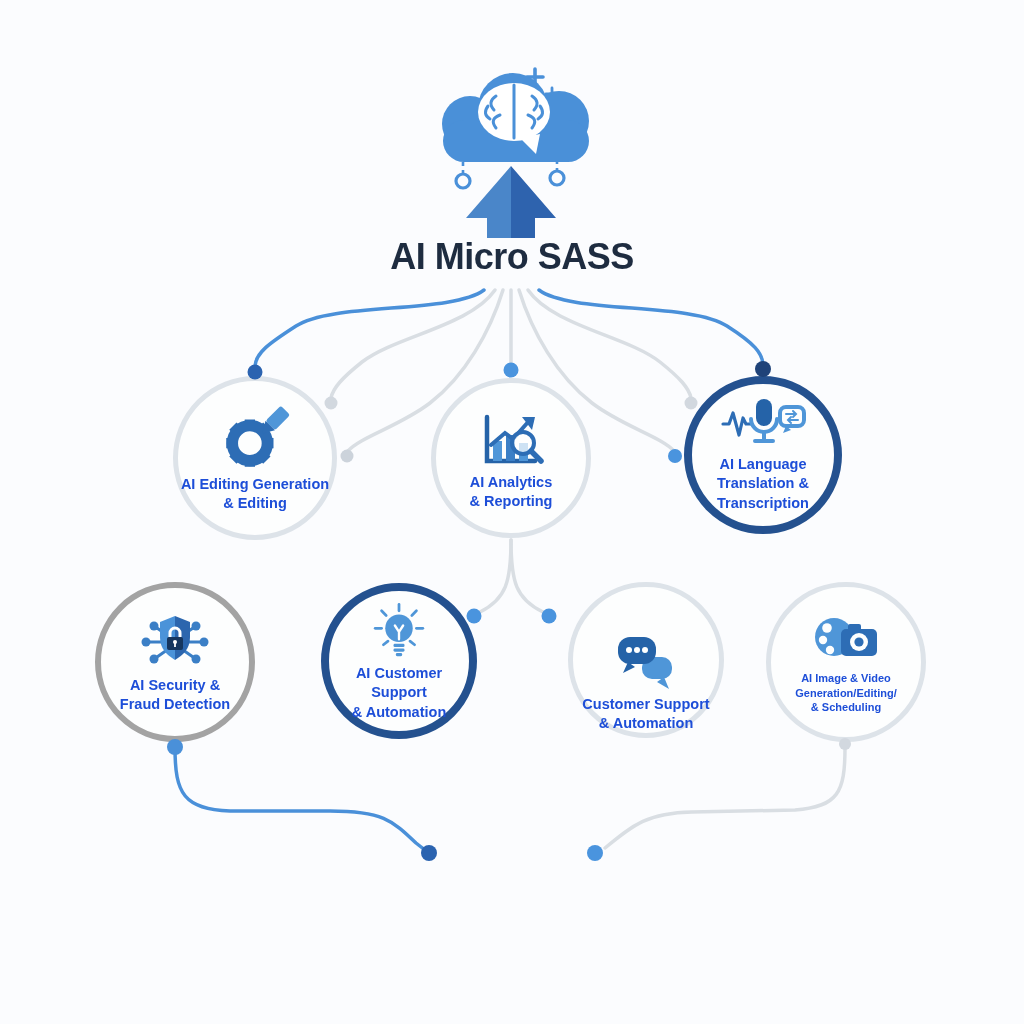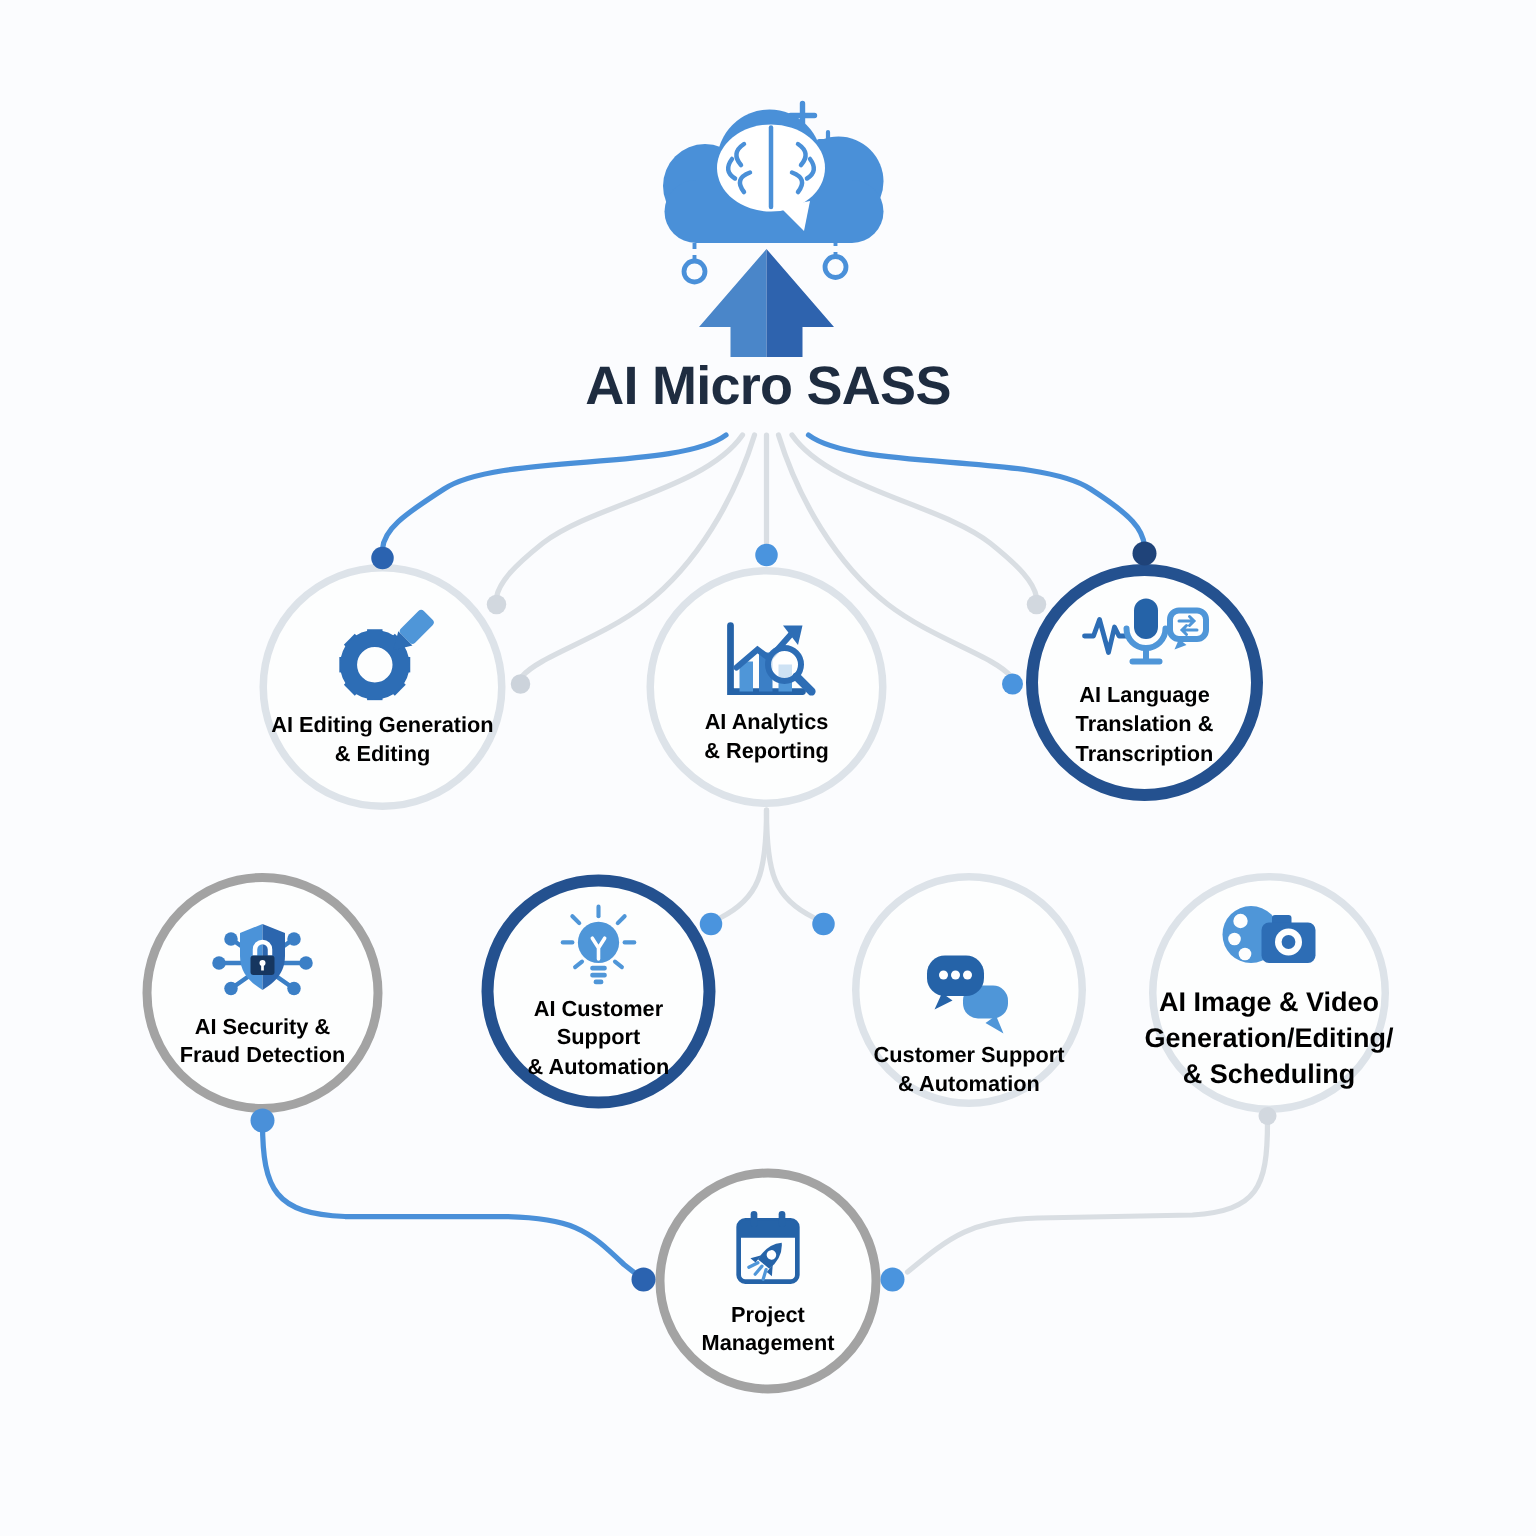--- a/index.html
+++ b/index.html
@@ -16,35 +16,35 @@
   .title{
     position:absolute;left:0;top:236px;width:1024px;text-align:center;
     font-size:36px;font-weight:800;letter-spacing:-0.5px;color:#1e2c40;z-index:2;
   }
   .node{
     position:absolute;border-radius:50%;background:#fdfefe;z-index:2;
     display:flex;flex-direction:column;align-items:center;justify-content:center;
     box-sizing:border-box;text-align:center;
   }
   .node .icon{flex:0 0 auto;margin-bottom:2px;}
-  .node .label{font-weight:700;color:#000000;font-size:14.5px;line-height:1.32;}
+  .node .label{font-weight:700;color:#1d4ed8;font-size:14.5px;line-height:1.32;}
   .node .label span{display:block;}
   .b-gray{border:5px solid #dde3e9;}
   .b-navy{border:8px solid #24518f;}
   .b-blue{border:6px solid #a3a3a3;}
   
   #node-content{left:173px;top:376px;width:164px;height:164px;}
   #node-analytics{left:431px;top:378px;width:160px;height:160px;}
   #node-language{left:684px;top:376px;width:158px;height:158px;}
   #node-security{left:95px;top:582px;width:160px;height:160px;}
   #node-ai-customer{left:321px;top:583px;width:156px;height:156px;}
   #node-customer{left:568px;top:582px;width:156px;height:156px;justify-content:flex-end;}
   #node-image{left:766px;top:582px;width:160px;height:160px;}
   #node-project{left:437px;top:779px;width:150px;height:150px;}
-  #node-image .label{font-size:18px;}
+  #node-image .label{font-size:11px;}
 </style>
 </head>
 <body>
 
 <div class="canvas">
 
   <svg id="lines" class="layer" width="1024" height="1024" viewBox="0 0 1024 1024">
     <g fill="none" stroke-linecap="round">
       <path stroke="#4a90d9" stroke-width="3.5" d="M484 290 C 452 314, 332 302, 296 326 C 268 344, 256 353, 255 366"></path>
       <path stroke="#d9dee3" stroke-width="3.5" d="M495 290 C 470 326, 396 336, 362 362 C 342 378, 333 388, 331 398"></path>
@@ -249,39 +249,20 @@
       <circle cx="51" cy="33" r="9" fill="#fdfefe"></circle>
       <circle cx="51" cy="33" r="4.6" fill="#2d6db5"></circle>
     </svg>
     <div class="label">
       <span>AI Image &amp; Video</span>
       <span>Generation/Editing/</span>
       <span>&amp; Scheduling</span>
     </div>
   </div>
 
-  <div class="node b-blue" id="node-project">
-    <svg class="icon" width="64" height="64" viewBox="0 0 72 72">
-      <rect x="14" y="13" width="44" height="46" rx="5" fill="#fdfefe" stroke="#2563a8" stroke-width="3.5"></rect>
-      <path d="M14 18 a5 5 0 0 1 5 -5 h34 a5 5 0 0 1 5 5 v8 H14 z" fill="#2563a8"></path>
-      <rect x="23" y="6" width="5" height="12" rx="2.5" fill="#2563a8"></rect>
-      <rect x="44" y="6" width="5" height="12" rx="2.5" fill="#2563a8"></rect>
-      <g transform="rotate(40 36 42)">
-        <path d="M36 26 q8 8 5.5 21 h-11 q-2.5 -13 5.5 -21 z" fill="#2563a8"></path>
-        <circle cx="36" cy="38" r="3.6" fill="#ffffff"></circle>
-        <path d="M30.5 43 l-5 7 h5 z" fill="#2563a8"></path>
-        <path d="M41.5 43 l5 7 h-5 z" fill="#2563a8"></path>
-        <path d="M32 49 l-3 7 M36 49 v8 M40 49 l3 7" stroke="#4f96d8" stroke-width="2.4" fill="none" stroke-linecap="round"></path>
-      </g>
-    </svg>
-    <div class="label">
-      <span>Project</span>
-      <span>Management</span>
-    </div>
-  </div>
 
   <svg id="dots" class="layer" width="1024" height="1024" viewBox="0 0 1024 1024">
     <circle cx="255" cy="372" r="7.5" fill="#2b63b0"></circle>
     <circle cx="331" cy="403" r="6.5" fill="#d2d8df"></circle>
     <circle cx="347" cy="456" r="6.5" fill="#ccd3db"></circle>
     <circle cx="511" cy="370" r="7.5" fill="#4a94de"></circle>
     <circle cx="675" cy="456" r="7" fill="#4a94de"></circle>
     <circle cx="691" cy="403" r="6.5" fill="#d2d8df"></circle>
     <circle cx="763" cy="369" r="8" fill="#1f4379"></circle>
     <circle cx="474" cy="616" r="7.5" fill="#4a94de"></circle>

